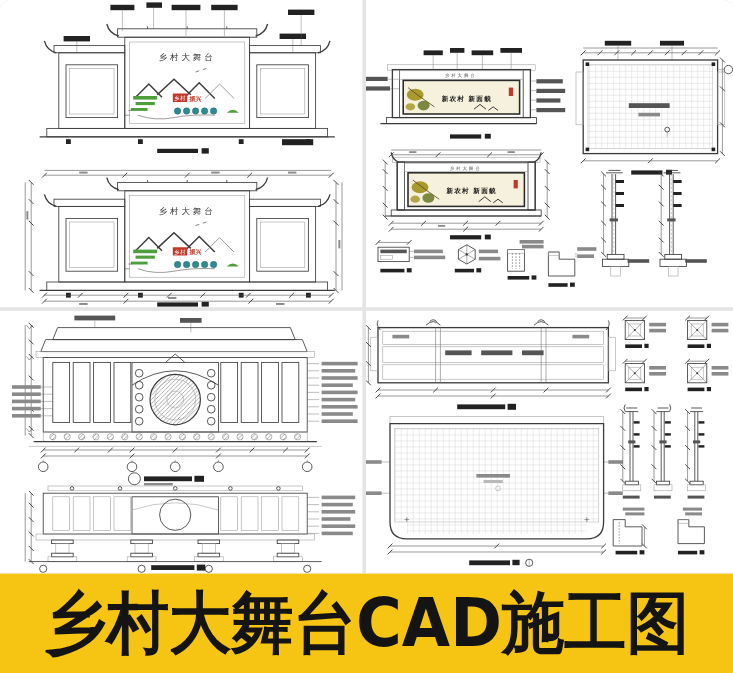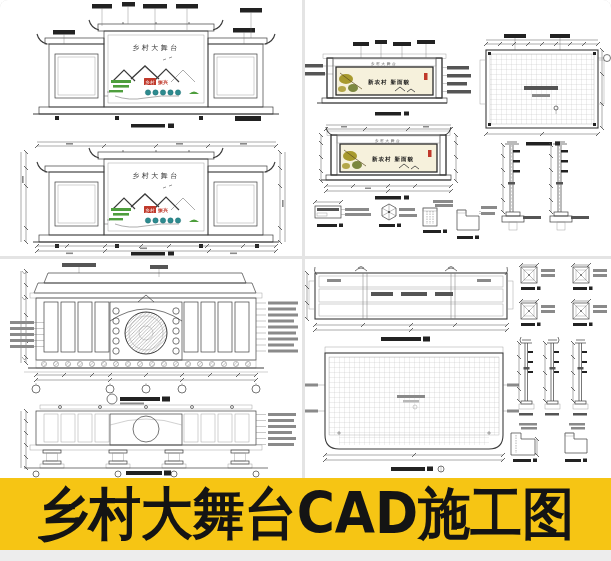--- a/index.html
+++ b/index.html
@@ -2,21 +2,21 @@
 <html><head>
 <meta charset="utf-8">
 <style>
   html,body{margin:0;padding:0;background:#fff;}
   .page{width:611px;height:561px;position:relative;overflow:hidden;background:#ededed;
         font-family:"DejaVu Sans",sans-serif;border-radius:8px 8px 0 0;}
   .sheets{display:grid;grid-template-columns:302px 306px;grid-template-rows:256px 219px;
           gap:3px;width:611px;height:478px;background:#e4e4e4;}
   .sheet{background:#ffffff;overflow:hidden;}
   .sheet svg{display:block;}
-  .banner{position:absolute;left:0;top:478px;width:611px;height:72px;background:#F6C514;
+  .banner{position:absolute;left:0;top:478px;width:611px;height:83px;background:#F6C514;
           display:flex;align-items:center;justify-content:center;}
   .banner-text{font-size:52px;font-weight:900;color:#141414;letter-spacing:0px;
                line-height:1;white-space:nowrap;transform:scaleY(1.08);}
   
   .s{stroke:#3c3c3c;fill:none;stroke-width:.7}
   .s2{stroke:#3c3c3c;fill:none;stroke-width:1.1}
   .sl{stroke:#999;fill:none;stroke-width:.45}
   .dim{stroke:#555;fill:none;stroke-width:.5}
   .ldr{stroke:#666;fill:none;stroke-width:.35}
   .bd{fill:#222}

